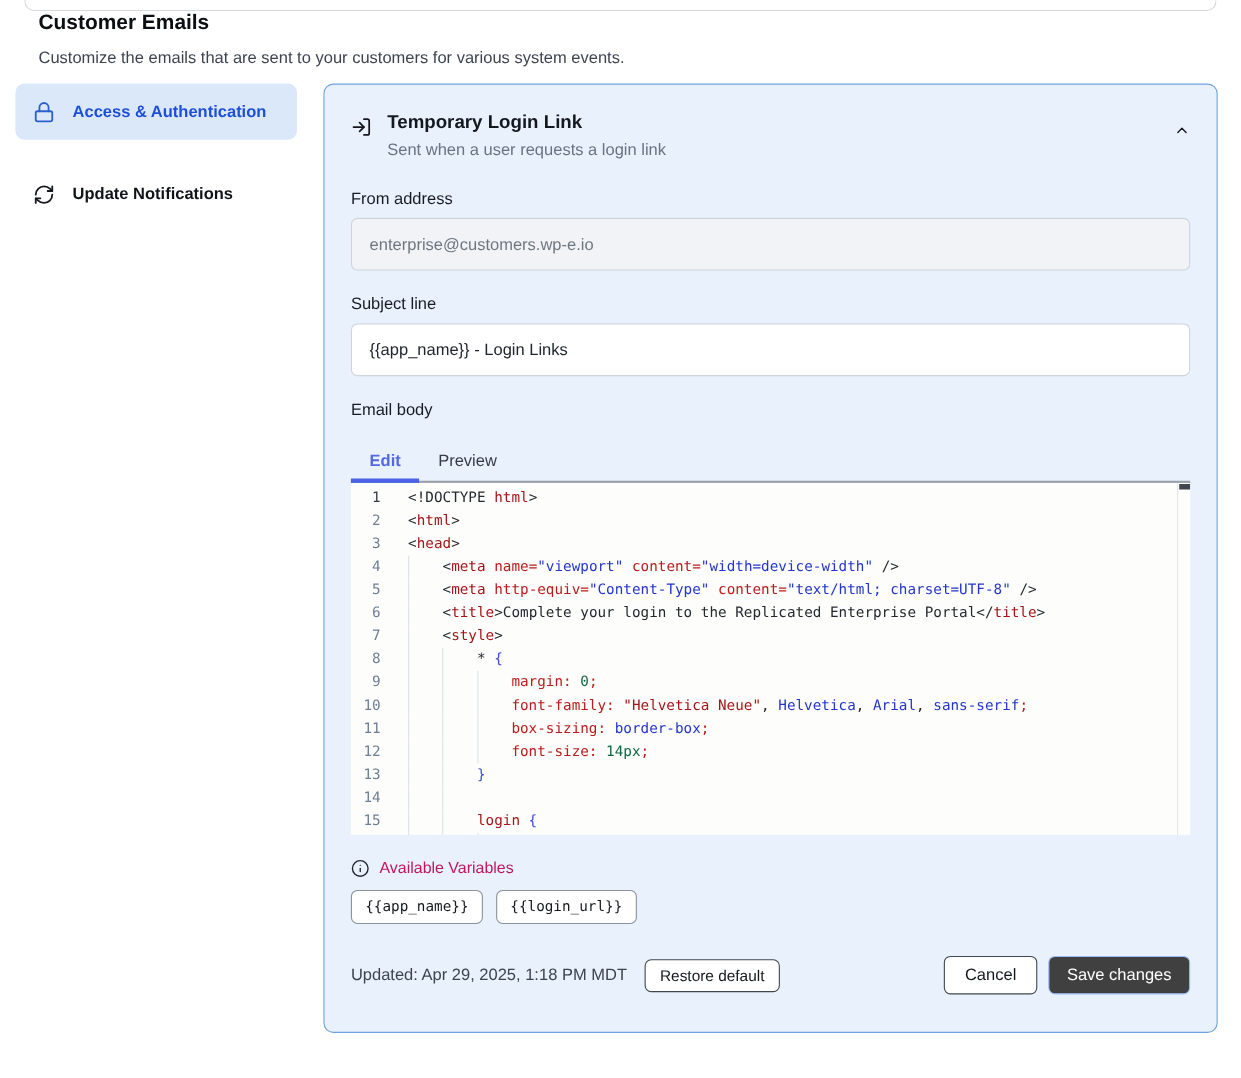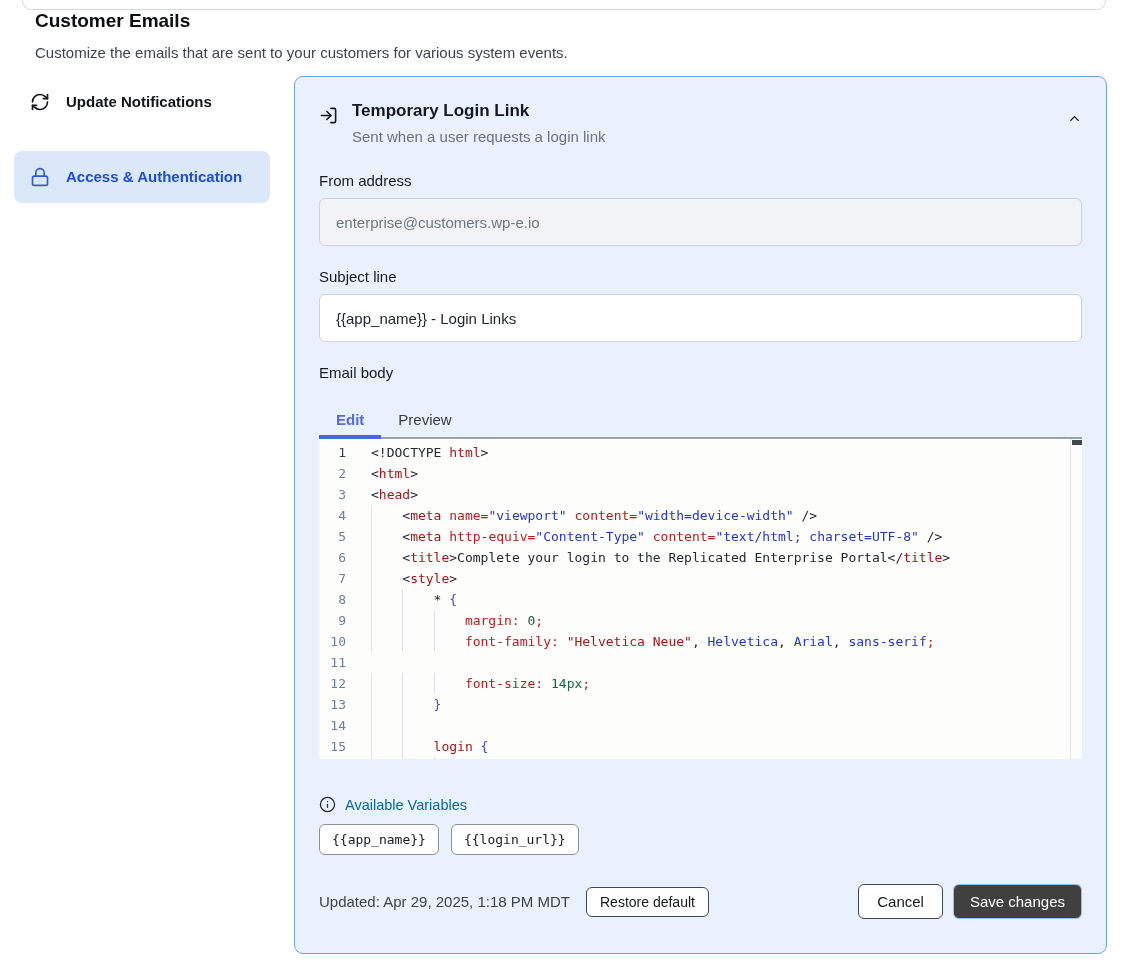--- a/index.html
+++ b/index.html
@@ -57,21 +57,21 @@
   .tok-t { color:#a51418; }
   .tok-a { color:#b91c1c; }
   .tok-v { color:#2335cc; }
   .tok-g { color:#116644; }
   .tok-s { color:#a51418; }
   .tok-b { color:#3a4ad9; }
   .sb { position:absolute; top:0; right:0; bottom:0; width:12px; background:#fdfdfb; border-left:1px solid #e4e7ea; }
   .sb .th { position:absolute; top:1px; left:1px; width:10px; height:5px; background:#40474e; }
 
   
-  .vars-head { display:flex; align-items:flex-end; gap:9px; margin-top:37px; font-size:14.5px; color:#0369a1; }
+  .vars-head { display:flex; align-items:flex-end; gap:9px; margin-top:22px; font-size:14.5px; color:#be185d; }
   .chips { display:flex; gap:12px; margin-top:11px; }
   .chip { font-family:"DejaVu Sans Mono","Liberation Mono",monospace; font-size:13px; background:#fff;
           border:1px solid #8b929c; border-radius:6px; padding:7px 12px; color:#16181d; cursor:pointer; }
 
   
   .foot { display:flex; align-items:center; margin-top:29px; }
   .updated { font-size:15px; color:#3c4450; }
   button { font-family:inherit; }
   .btn-restore { margin-left:16px; font-size:14px; padding:6px 13px; background:#fff; border:1px solid #3f4750; border-radius:6px; color:#14171c; cursor:pointer; }
   .foot-right { margin-left:auto; display:flex; gap:10px; }
@@ -84,39 +84,39 @@
 <div class="top-card-edge"></div>
 
 <header class="page-head">
   <h1 class="page-title">Customer Emails</h1>
   <p class="page-subtitle">Customize the emails that are sent to your customers for various system events.</p>
 </header>
 
 <div class="main">
 
   <nav class="sidebar">
+    <div class="side-item active">
+      <span class="icon">
+        <svg width="20" height="20" viewBox="0 0 24 24" fill="none" stroke="#2c5fce" stroke-width="2" stroke-linecap="round" stroke-linejoin="round">
+            <rect x="3" y="11" width="18" height="11" rx="2" ry="2"></rect>
+            <path d="M7 11V7a5 5 0 0 1 10 0v4"></path>
+          </svg>
+      </span>
+      <span>Access &amp; Authentication</span>
+    </div>
     <div class="side-item">
       <span class="icon">
         <svg width="20" height="20" viewBox="0 0 24 24" fill="none" stroke="#16181d" stroke-width="2" stroke-linecap="round" stroke-linejoin="round">
             <path d="M3 12a9 9 0 0 1 9-9 9.75 9.75 0 0 1 6.74 2.74L21 8"></path>
             <path d="M21 3v5h-5"></path>
             <path d="M21 12a9 9 0 0 1-9 9 9.75 9.75 0 0 1-6.74-2.74L3 16"></path>
             <path d="M3 21v-5h5"></path>
           </svg>
       </span>
       <span>Update Notifications</span>
-    </div>
-    <div class="side-item active">
-      <span class="icon">
-        <svg width="20" height="20" viewBox="0 0 24 24" fill="none" stroke="#2c5fce" stroke-width="2" stroke-linecap="round" stroke-linejoin="round">
-            <rect x="3" y="11" width="18" height="11" rx="2" ry="2"></rect>
-            <path d="M7 11V7a5 5 0 0 1 10 0v4"></path>
-          </svg>
-      </span>
-      <span>Access &amp; Authentication</span>
     </div>
   </nav>
 
   <section class="panel">
 
     <div class="panel-head">
       <span class="icon">
         <svg width="19" height="19" viewBox="0 0 24 24" fill="none" stroke="#16181d" stroke-width="2" stroke-linecap="round" stroke-linejoin="round">
             <path d="M15 3h4a2 2 0 0 1 2 2v14a2 2 0 0 1-2 2h-4"></path>
             <polyline points="10 17 15 12 10 7"></polyline>
@@ -154,21 +154,21 @@
           <div class="cl"><span class="ln act">1</span><span class="ct"><span class="tok-d">&lt;!DOCTYPE </span><span class="tok-t">html</span><span class="tok-d">&gt;</span></span></div>
           <div class="cl"><span class="ln">2</span><span class="ct"><span class="tok-d">&lt;</span><span class="tok-t">html</span><span class="tok-d">&gt;</span></span></div>
           <div class="cl"><span class="ln">3</span><span class="ct"><span class="tok-d">&lt;</span><span class="tok-t">head</span><span class="tok-d">&gt;</span></span></div>
           <div class="cl"><span class="ln">4</span><span class="ct"><span class="gu"></span><span class="tok-d">&lt;</span><span class="tok-t">meta</span><span class="tok-d"> </span><span class="tok-a">name=</span><span class="tok-v">"viewport"</span><span class="tok-d"> </span><span class="tok-a">content=</span><span class="tok-v">"width=device-width"</span><span class="tok-d"> /&gt;</span></span></div>
           <div class="cl"><span class="ln">5</span><span class="ct"><span class="gu"></span><span class="tok-d">&lt;</span><span class="tok-t">meta</span><span class="tok-d"> </span><span class="tok-a">http-equiv=</span><span class="tok-v">"Content-Type"</span><span class="tok-d"> </span><span class="tok-a">content=</span><span class="tok-v">"text/html; charset=UTF-8"</span><span class="tok-d"> /&gt;</span></span></div>
           <div class="cl"><span class="ln">6</span><span class="ct"><span class="gu"></span><span class="tok-d">&lt;</span><span class="tok-t">title</span><span class="tok-d">&gt;</span><span class="tok-d">Complete your login to the Replicated Enterprise Portal</span><span class="tok-d">&lt;/</span><span class="tok-t">title</span><span class="tok-d">&gt;</span></span></div>
           <div class="cl"><span class="ln">7</span><span class="ct"><span class="gu"></span><span class="tok-d">&lt;</span><span class="tok-t">style</span><span class="tok-d">&gt;</span></span></div>
           <div class="cl"><span class="ln">8</span><span class="ct"><span class="gu"></span><span class="gu"></span><span class="tok-d">* </span><span class="tok-b">{</span></span></div>
           <div class="cl"><span class="ln">9</span><span class="ct"><span class="gu"></span><span class="gu"></span><span class="gu"></span><span class="tok-a">margin:</span><span class="tok-d"> </span><span class="tok-g">0</span><span class="tok-a">;</span></span></div>
           <div class="cl"><span class="ln">10</span><span class="ct"><span class="gu"></span><span class="gu"></span><span class="gu"></span><span class="tok-a">font-family:</span><span class="tok-d"> </span><span class="tok-s">"Helvetica Neue"</span><span class="tok-d">, </span><span class="tok-v">Helvetica</span><span class="tok-d">, </span><span class="tok-v">Arial</span><span class="tok-d">, </span><span class="tok-v">sans-serif</span><span class="tok-a">;</span></span></div>
-          <div class="cl"><span class="ln">11</span></div>
+          <div class="cl"><span class="ln">11</span><span class="ct"><span class="gu"></span><span class="gu"></span><span class="gu"></span><span class="tok-a">box-sizing:</span><span class="tok-d"> </span><span class="tok-v">border-box</span><span class="tok-a">;</span></span></div>
           <div class="cl"><span class="ln">12</span><span class="ct"><span class="gu"></span><span class="gu"></span><span class="gu"></span><span class="tok-a">font-size:</span><span class="tok-d"> </span><span class="tok-g">14px</span><span class="tok-a">;</span></span></div>
           <div class="cl"><span class="ln">13</span><span class="ct"><span class="gu"></span><span class="gu"></span><span class="tok-b">}</span></span></div>
           <div class="cl"><span class="ln">14</span><span class="ct"><span class="gu"></span><span class="gu"></span></span></div>
           <div class="cl"><span class="ln">15</span><span class="ct"><span class="gu"></span><span class="gu"></span><span class="tok-t">login </span><span class="tok-b">{</span></span></div>
           <div class="cl"><span class="ln">16</span><span class="ct"><span class="gu"></span><span class="gu"></span><span class="gu"></span></span></div>
         </div>
       <div class="sb">
         <div class="th"></div>
       </div>
     </div>

